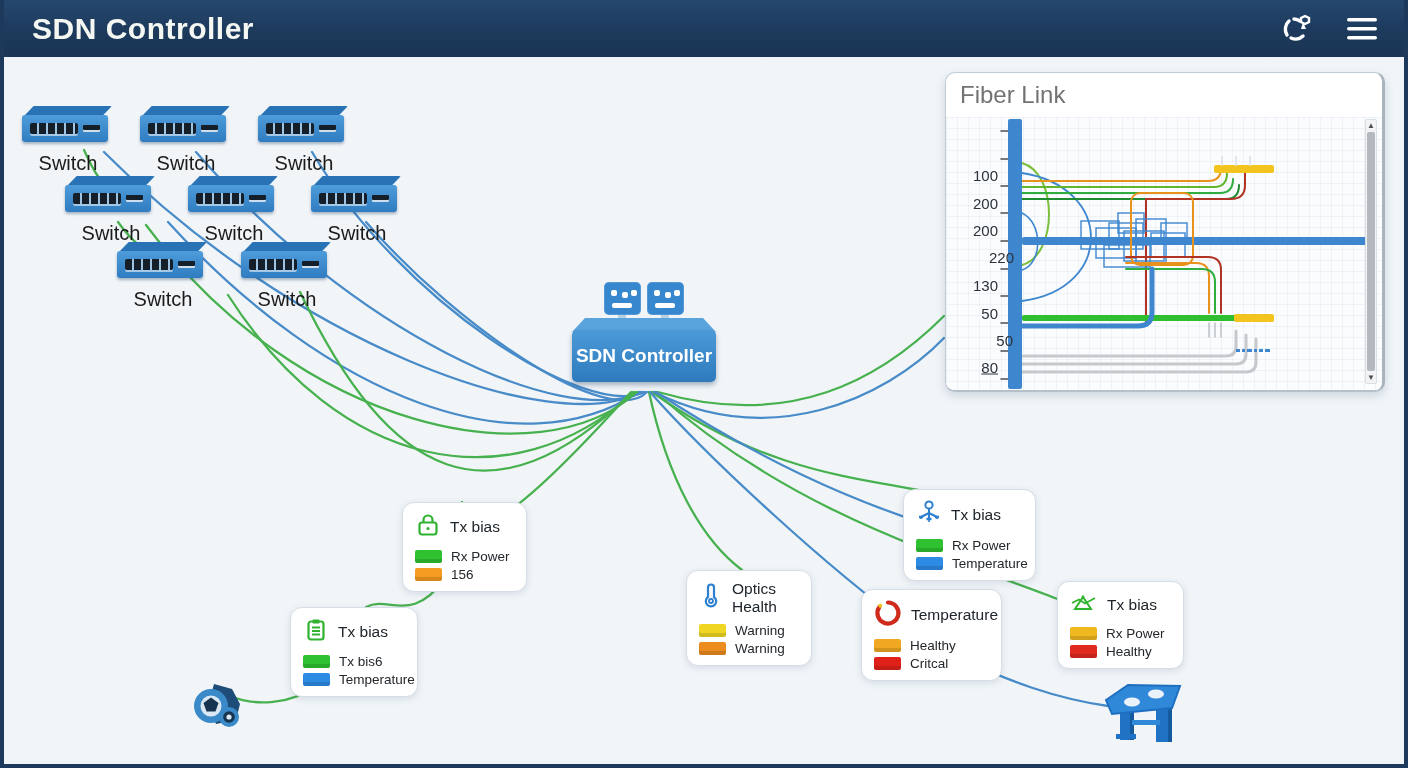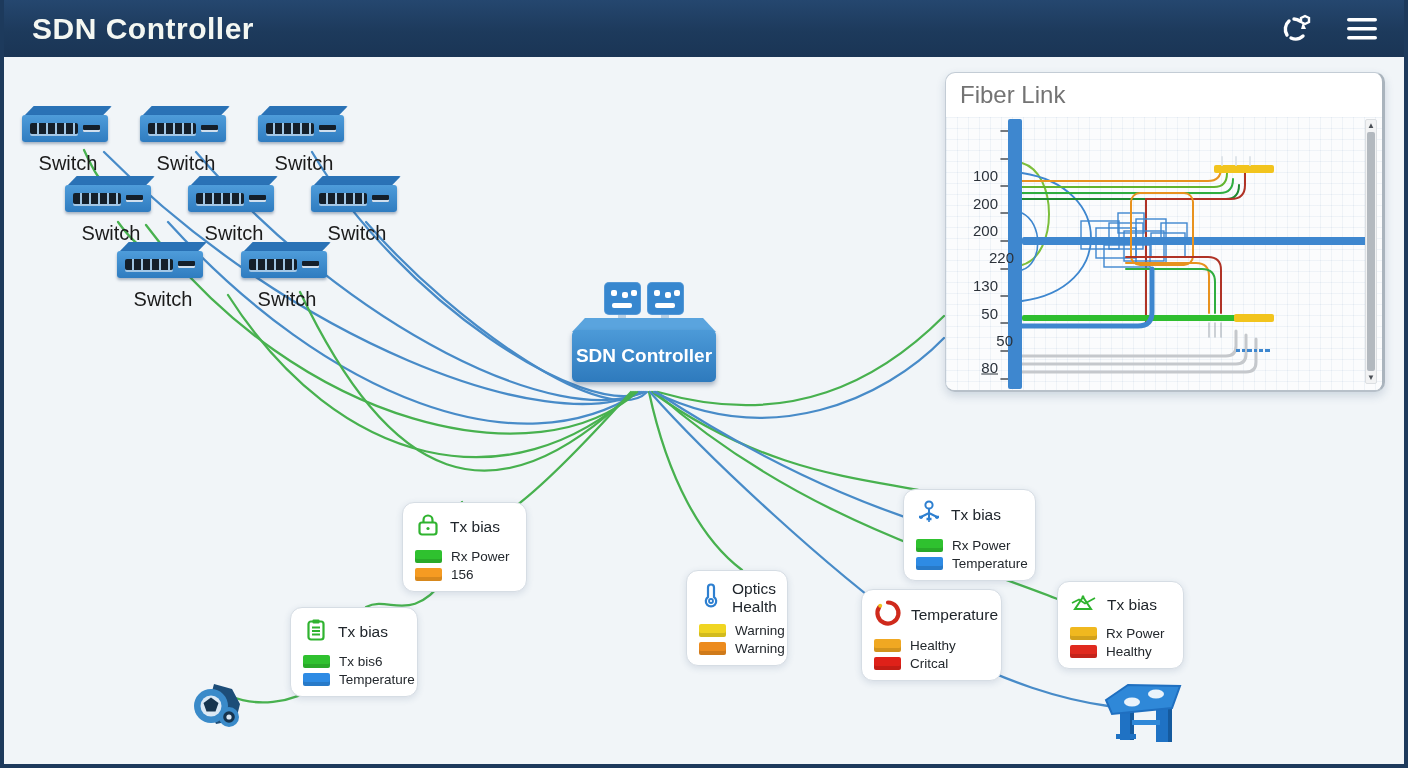--- a/index.html
+++ b/index.html
@@ -246,21 +246,21 @@
   <div class="legend-row">
     <span class="swatch" style="background: rgb(47, 193, 47);"></span>
     <span class="legend-label">Tx bis6</span>
   </div>
   <div class="legend-row">
     <span class="swatch" style="background: rgb(46, 139, 228);"></span>
     <span class="legend-label">Temperature</span>
   </div>
 </div>
 
-<div class="card" style="left:686px;top:570px;width:102px;">
+<div class="card" style="left:686px;top:570px;width:126px;">
   <div class="card-head">
     <span>
       <svg width="24" height="26" viewBox="0 0 24 26" fill="none" stroke="#2d7fd0" stroke-width="2.2">
         <path d="M9 4.5 a3 3 0 0 1 6 0 V14 a5.2 5.2 0 1 1 -6 0 Z"></path>
         <circle cx="12" cy="18" r="2" stroke-width="1.8"></circle>
       </svg></span>
     <span class="card-title">Optics Health</span>
   </div>
   <div class="legend-row">
     <span class="swatch" style="background: rgb(240, 213, 34);"></span>

